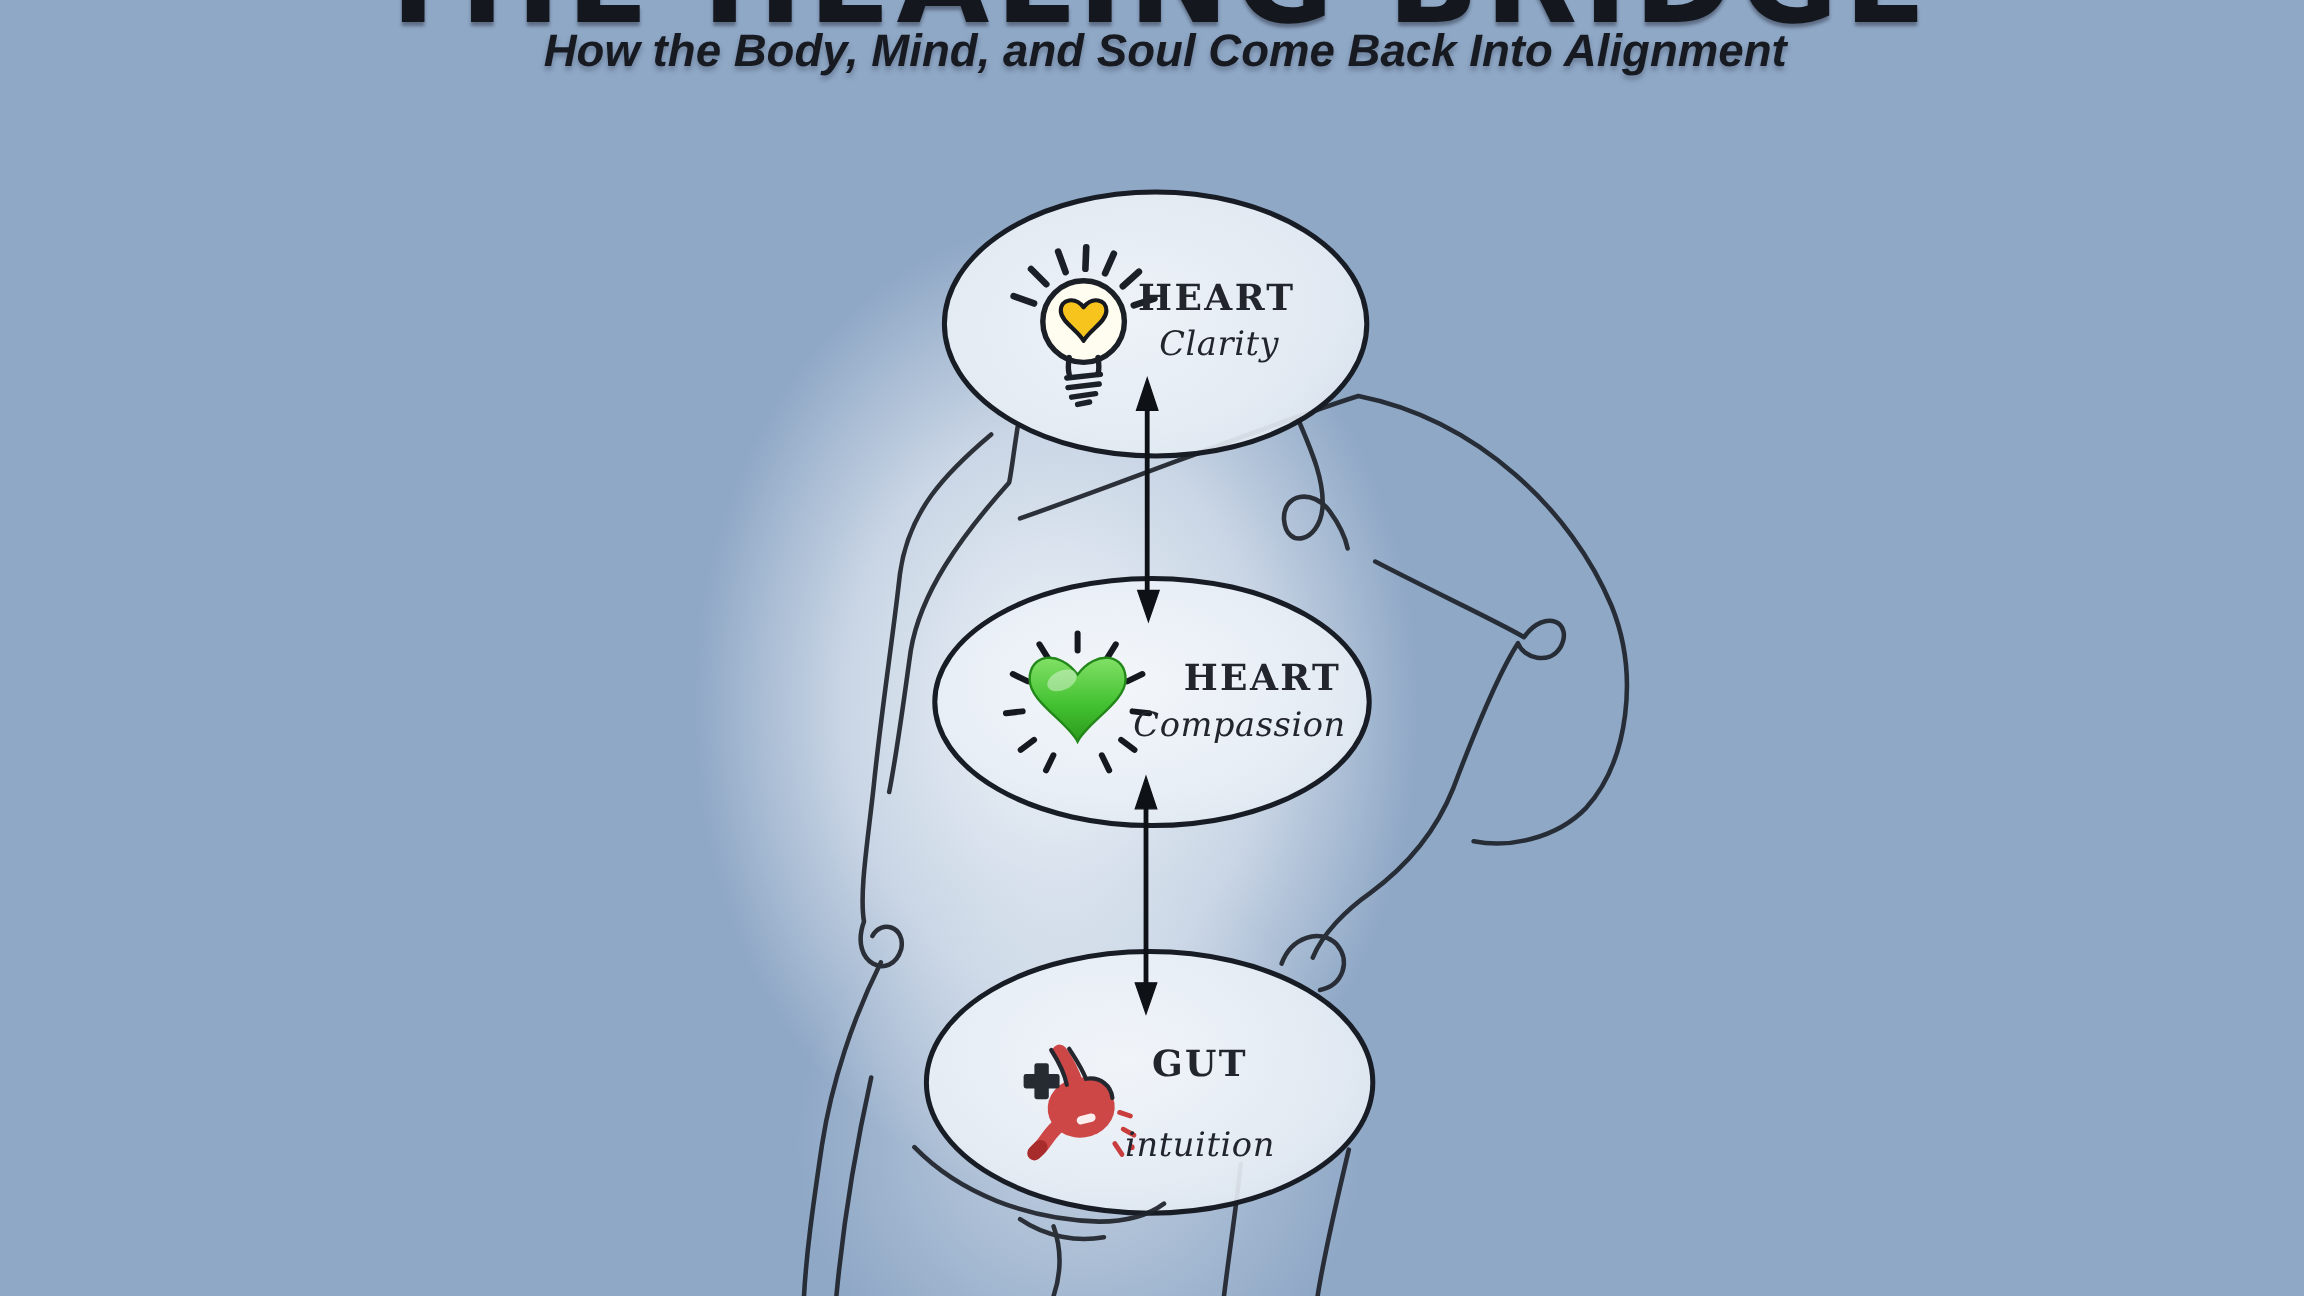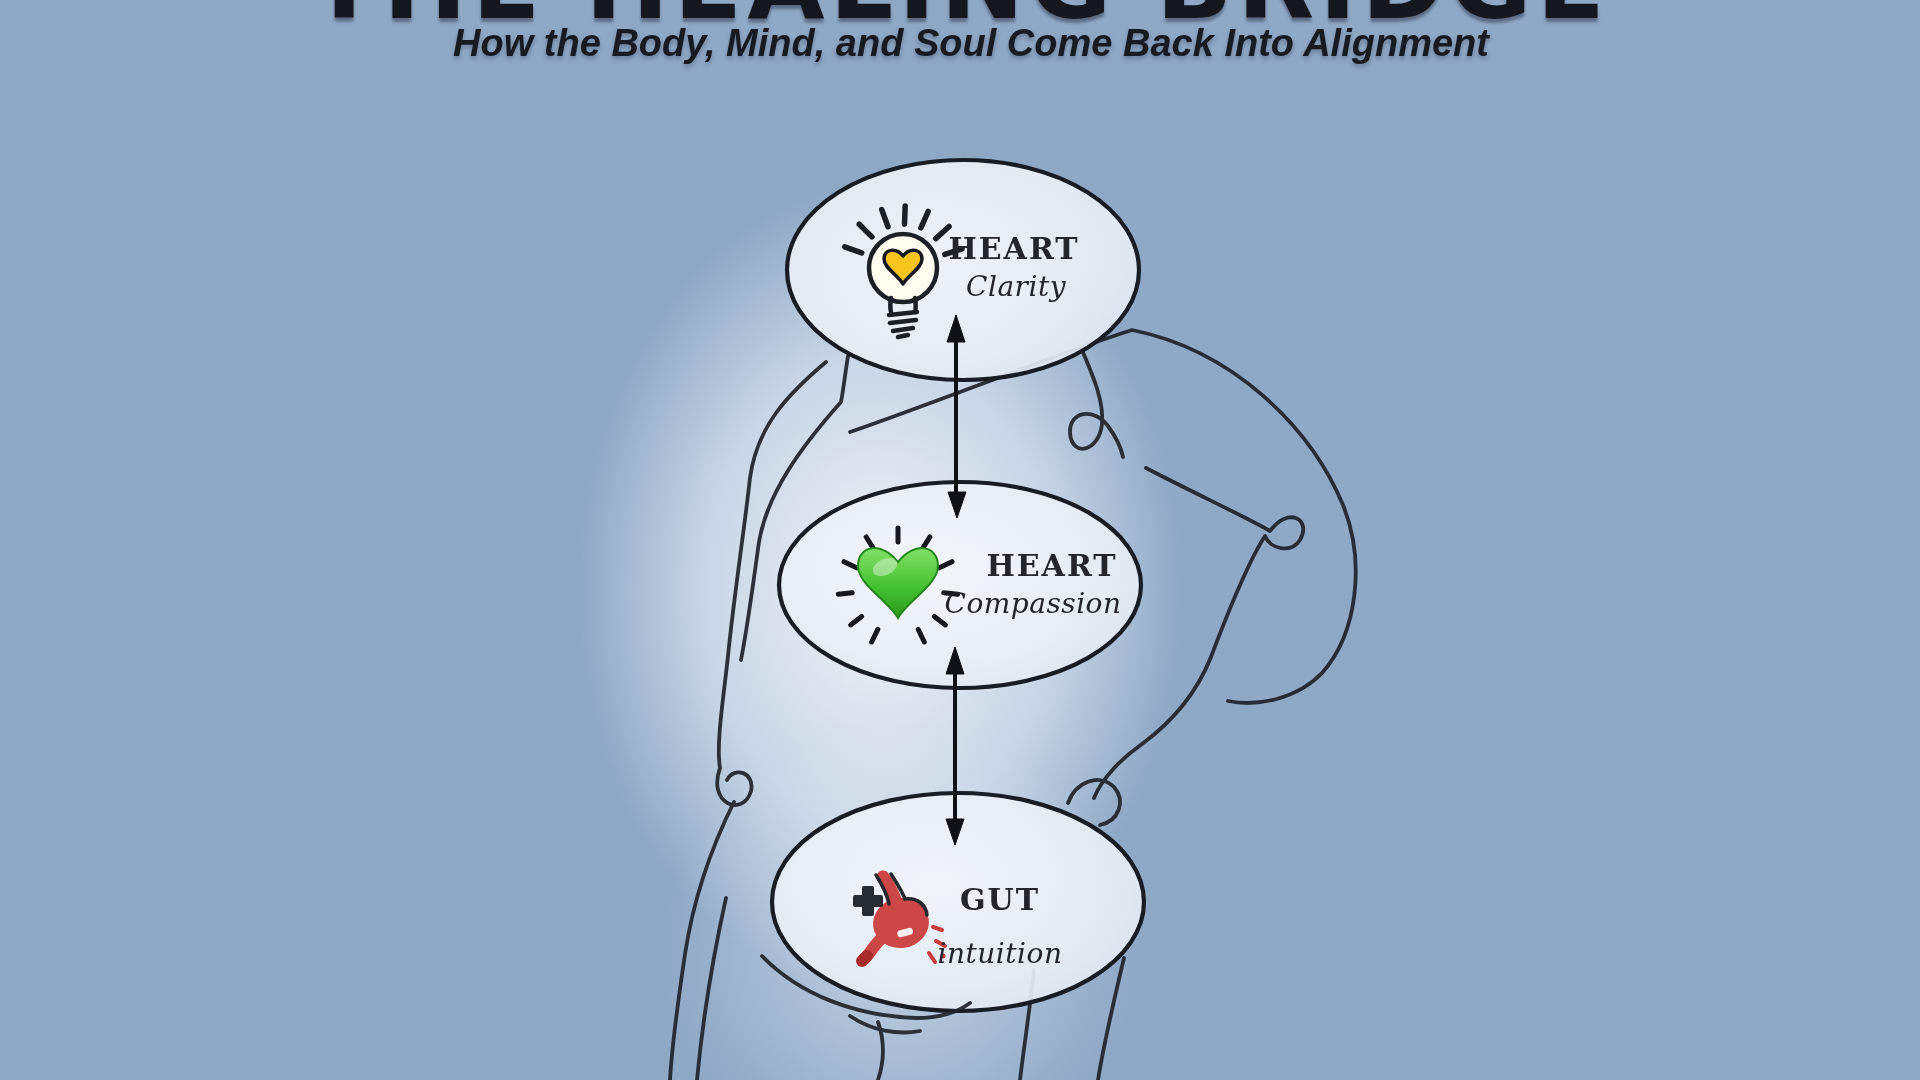--- a/index.html
+++ b/index.html
@@ -25,21 +25,21 @@
   .node-label{
     position:absolute;transform:translate(-50%,-50%);white-space:nowrap;
     font-family:"DejaVu Serif",serif;color:#22252c;line-height:1;
   }
   .node-caps{font-weight:bold;font-size:30px;letter-spacing:2px;}
   .node-trait{font-style:italic;font-size:28px;letter-spacing:.5px;}
   #label-head-caps{left:1014px;top:249px;}
   #label-head-trait{left:1016px;top:287px;}
   #label-heart-caps{left:1052px;top:566px;}
   #label-heart-trait{left:1033px;top:604px;text-align:right;}
-  #label-gut-caps{left:1000px;top:888px;margin-top:12px;}
+  #label-gut-caps{left:1000px;top:888px;}
   #label-gut-trait{left:1000px;top:954px;}
 </style>
 </head>
 <body>
 
 <div class="stage">
 
   <div class="title">THE HEALING BRIDGE</div>
   <div class="subtitle">How the Body, Mind, and Soul Come Back Into Alignment</div>
 

